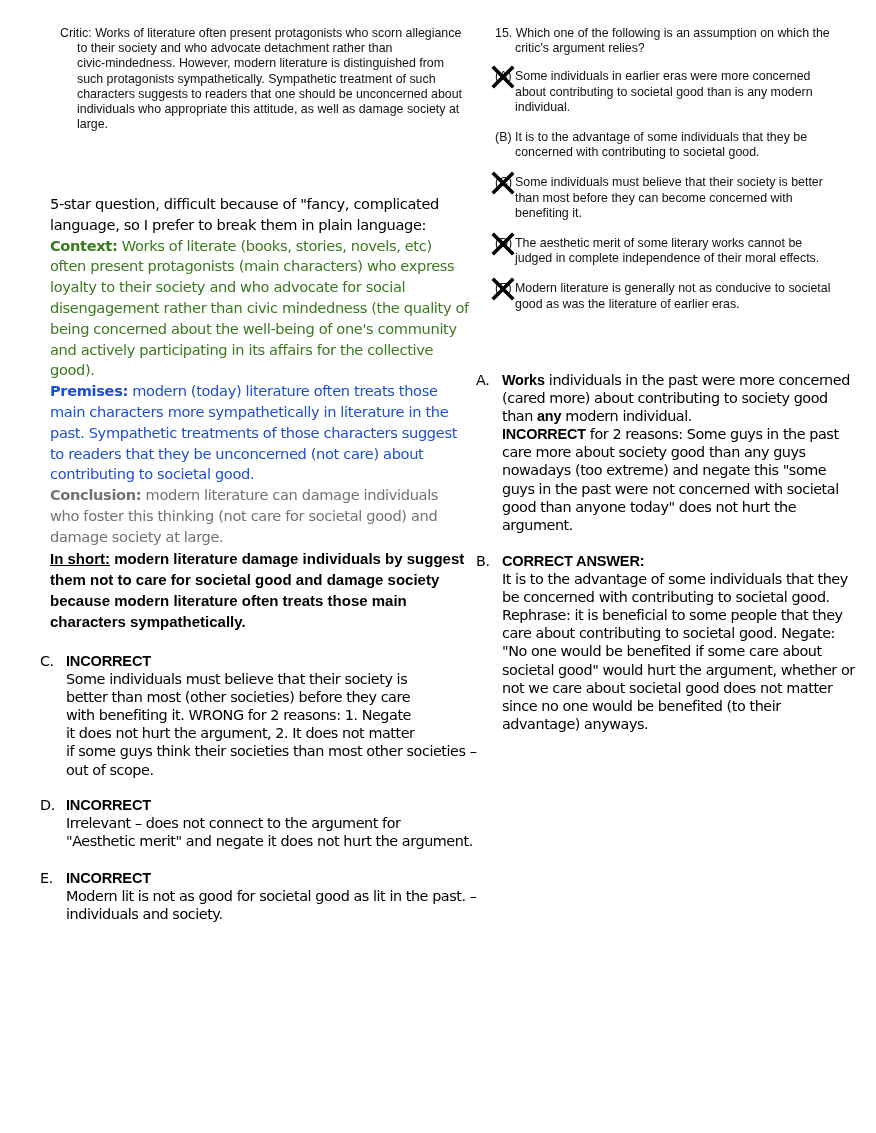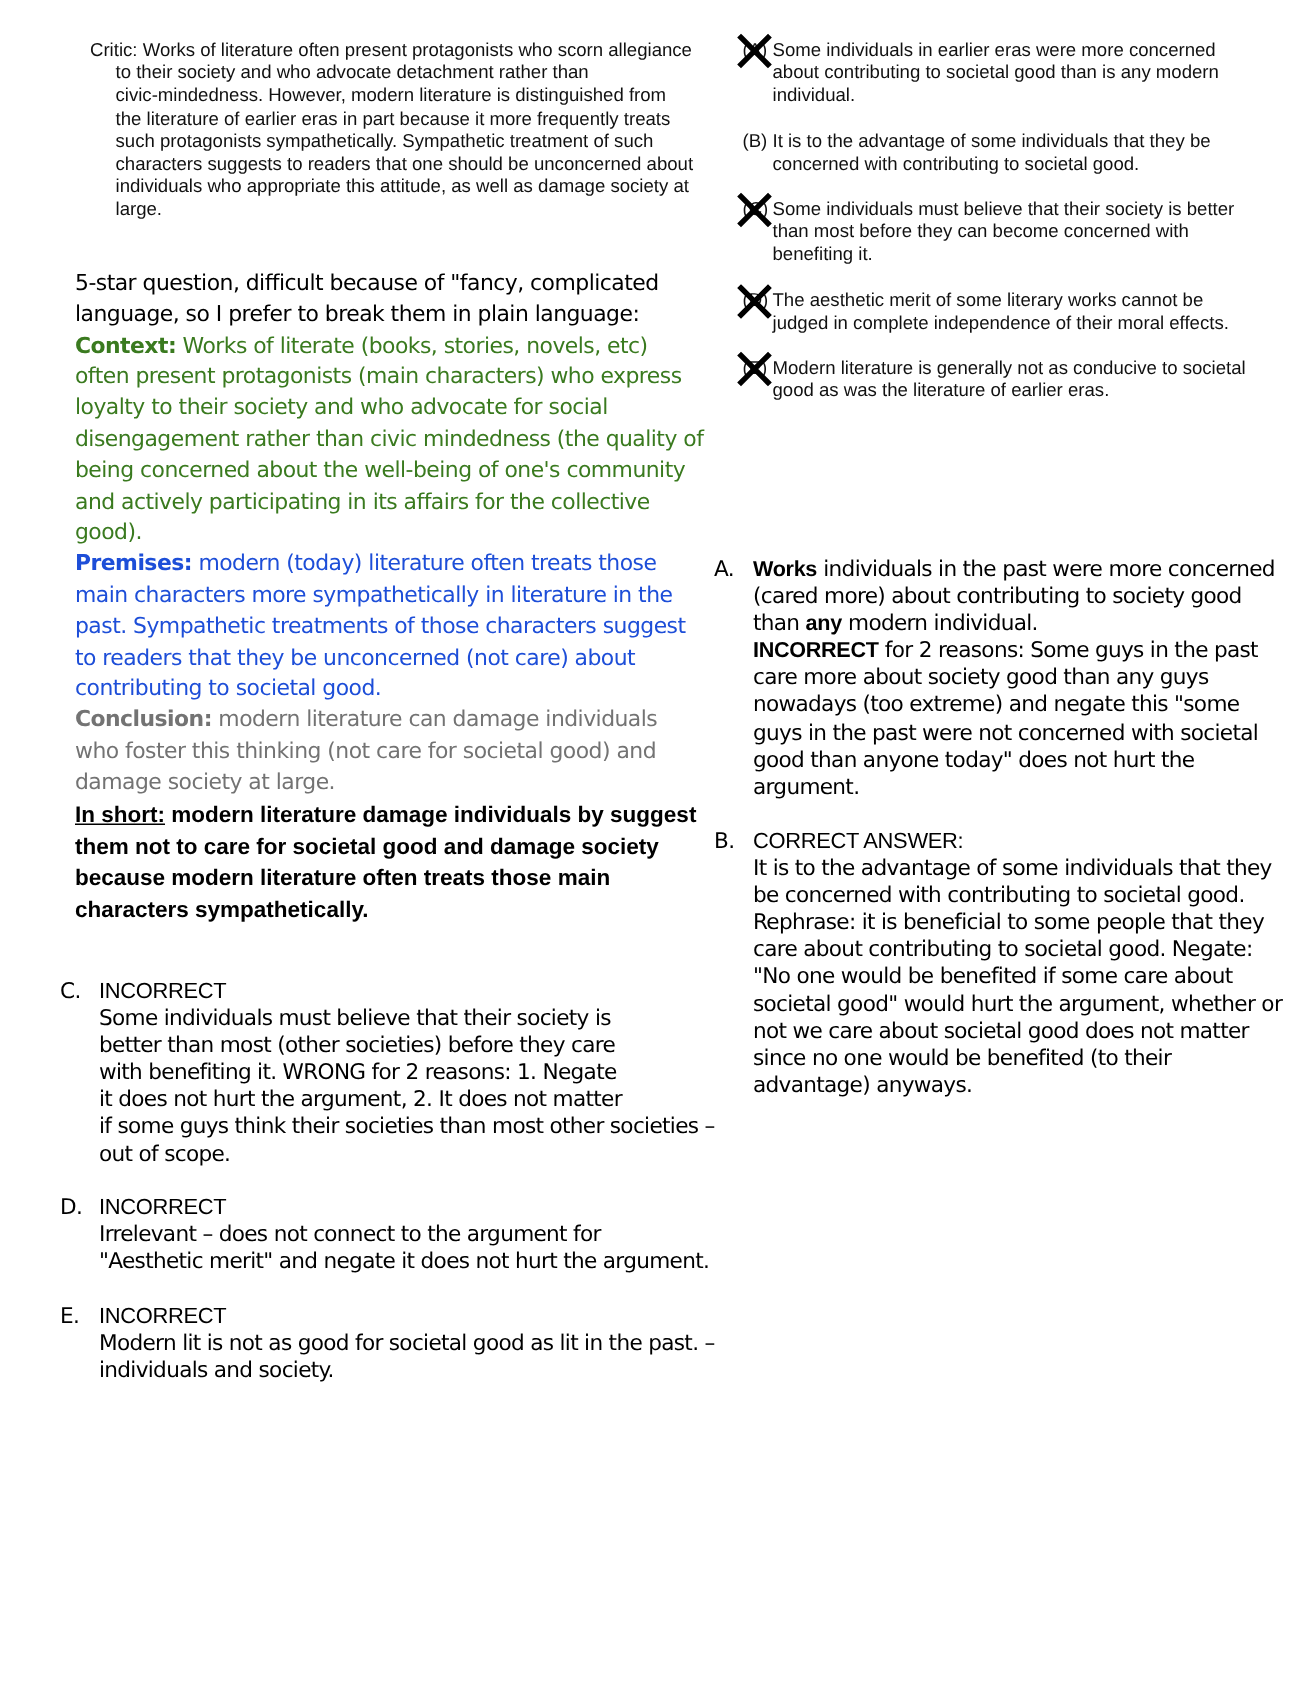--- a/index.html
+++ b/index.html
@@ -11,51 +11,51 @@
   .stimulus .first { display: block; }
   .stimulus .rest { display: block; padding-left: 17px; }
 
   .question { left: 495px; top: 26px; width: 345px; font-size: 12.4px; line-height: 15.2px; color: #111; }
   .question .stem { padding-left: 20px; text-indent: -20px; margin: 0 0 13px 0; }
   .choice { position: relative; padding-left: 20px; margin-bottom: 15px; }
   .choice .lbl { position: absolute; left: 0; top: 0; }
   .choice .xmark { position: absolute; left: -4px; top: -4px; width: 24px; height: 24px; }
 
   
-  .notes { left: 50px; top: 179px; width: 420px; font-size: 14.6px; line-height: 20.8px; font-family: "DejaVu Sans", sans-serif; letter-spacing: -0.35px; }
+  .notes { left: 50px; top: 194px; width: 420px; font-size: 14.6px; line-height: 20.8px; font-family: "DejaVu Sans", sans-serif; letter-spacing: -0.35px; }
   .notes p { margin: 0; }
   .green { color: #3a7a1f; }
   .blue { color: #1d4ed8; }
   .orange { color: #737373; }
   .bold { font-weight: bold; }
   .short { font-weight: bold; color: #000; font-family: "Liberation Sans", sans-serif; font-size: 15px; letter-spacing: 0; }
   .short .u { text-decoration: underline; margin-top: 35px; }
 
   
   .expl { font-size: 14.4px; line-height: 18.1px; font-family: "DejaVu Sans", sans-serif; letter-spacing: -0.45px; }
   .item { position: relative; padding-left: 26px; }
   .item .letter { position: absolute; left: 0; top: 0; }
-  .item .hd { font-weight: normal; font-family: "Liberation Sans", sans-serif; letter-spacing: -0.2px; font-size: 14.6px; }
+  .item .hd { font-weight: bold; font-family: "Liberation Sans", sans-serif; letter-spacing: -0.2px; font-size: 14.6px; }
   .item b { font-family: "Liberation Sans", sans-serif; letter-spacing: -0.2px; }
 </style>
 </head>
 <body>
 
 <div class="abs stimulus">
   <span class="first"><span>Critic:</span> <span>Works of literature often present protagonists who scorn allegiance</span></span>
   <span class="rest">to their society and who advocate detachment rather than</span>
   <span class="rest">civic-mindedness. However, modern literature is distinguished from</span>
-  <span class="rest">the literature of earlier eras in part because it more frequently treats</span>
   <span class="rest">such protagonists sympathetically. Sympathetic treatment of such</span>
   <span class="rest">characters suggests to readers that one should be unconcerned about</span>
   <span class="rest">individuals who appropriate this attitude, as well as damage society at</span>
   <span class="rest">large.</span>
 </div>
 
 <div class="abs question">
+  <p class="stem">15. Which one of the following is an assumption on which the critic's argument relies?</p>
 
   <div class="choice">
     <span class="lbl">(A)</span>
     <svg class="xmark" viewBox="0 0 24 24">
         <path d="M3 3 L21 21 M21 3 L3 21" stroke="#000" stroke-width="3.6" stroke-linecap="square"></path>
       </svg>
     <span>Some individuals in earlier eras were more concerned about contributing to societal good than is any modern individual.</span>
   </div>
 
   <div class="choice" style="margin-bottom:15px;">

